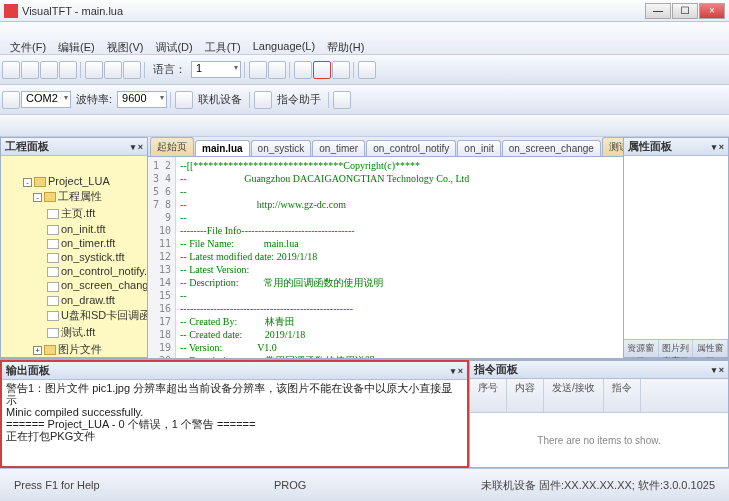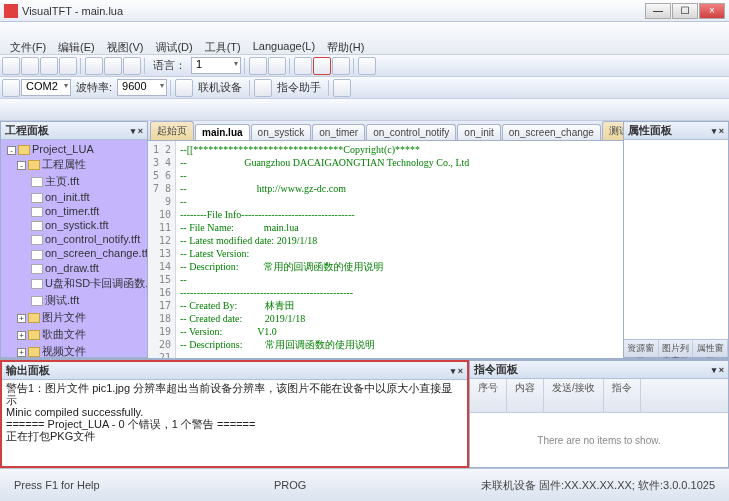--- a/index.html
+++ b/index.html
@@ -5,33 +5,33 @@
 *{margin:0;padding:0;box-sizing:border-box;font-family:"Microsoft YaHei",Tahoma,sans-serif;font-size:11px}
 body{background:#f0f0f0;width:729px;height:501px;overflow:hidden;display:flex;flex-direction:column}
 .titlebar{height:22px;background:linear-gradient(#fdfdfe,#e8edf5);display:flex;align-items:center;padding:0 4px;border-bottom:1px solid #b8c4d8}
 .titlebar .appicon{width:14px;height:14px;background:#e04040;margin-right:4px}
 .titlebar .title{flex:1;color:#333}
 .titlebar .winbtns{display:flex;gap:1px}
 .titlebar .winbtns div{width:26px;height:16px;background:linear-gradient(#f8f8f8,#d8d8d8);border:1px solid #aaa;text-align:center;line-height:14px;font-size:10px}
 .titlebar .winbtns .close{background:linear-gradient(#f08080,#d04040);color:#fff}
 .menubar{height:20px;background:linear-gradient(#fbfcfe,#e6ebf4);display:flex;align-items:flex-start;padding:16px 4px;border-bottom:1px solid #c8d0de}
 .menubar span{padding:2px 6px;color:#333;cursor:default}
-.toolbar{height:22px;background:linear-gradient(#f8faff,#dbe3f0);display:flex;align-items:center;padding:0 2px;border-bottom:1px solid #c4cde0;gap:1px}
+.toolbar{height:30px;background:linear-gradient(#f8faff,#dbe3f0);display:flex;align-items:center;padding:0 2px;border-bottom:1px solid #c4cde0;gap:1px}
 .toolbar .tb{width:18px;height:18px;background:linear-gradient(#fff,#e4e8f0);border:1px solid #b0bcd4;border-radius:2px}
 .toolbar .sep{width:2px;height:16px;border-left:1px solid #b8c4d8;margin:0 2px}
 .toolbar .redbox{border:1px solid #d04040!important}
 .toolbar .tbtxt{padding:0 4px;color:#333}
 .toolbar .combo{height:17px;border:1px solid #a8b4cc;background:#fff;padding:0 12px 0 4px;position:relative;min-width:50px}
 .toolbar .combo::after{content:'▾';position:absolute;right:2px;top:1px;font-size:8px;color:#666}
 .toolbar2{height:22px;background:linear-gradient(#f8faff,#dbe3f0);display:flex;align-items:center;padding:0 2px;border-bottom:1px solid #c4cde0;gap:2px}
 .main{flex:1;display:flex;min-height:0}
-.leftpanel{width:148px;background:#c4b5fd;border:1px solid #a0b0cc;display:flex;flex-direction:column}
+.leftpanel{width:148px;background:#fef9c3;border:1px solid #a0b0cc;display:flex;flex-direction:column}
 .panelhdr{height:18px;background:linear-gradient(#eef3fb,#d4dff0);border-bottom:1px solid #b0c0d8;padding:0 4px;display:flex;align-items:center;font-weight:bold;color:#333}
 .panelhdr .pin{margin-left:auto;font-size:9px}
-.tree{flex:1;overflow:auto;padding:2px;font-size:11px;color:#333}
+.tree{flex:1;overflow:auto;padding:18px;font-size:11px;color:#333}
 .tree .node{padding:1px 0 1px 4px;white-space:nowrap}
 .tree .exp{display:inline-block;width:9px;height:9px;border:1px solid #888;text-align:center;line-height:7px;font-size:8px;margin-right:2px;background:#fff}
 .tree .ic{display:inline-block;width:12px;height:10px;background:#f4d67a;border:1px solid #c8a040;margin-right:2px;vertical-align:middle}
 .tree .ic.file{background:#fff;border-color:#aaa}
 .tree .l1{padding-left:14px}
 .tree .l2{padding-left:28px}
 .center{flex:1;display:flex;flex-direction:column;min-width:0}
 .tabs{height:20px;background:linear-gradient(#e8edf6,#d2dbea);display:flex;align-items:flex-end;padding:0 2px;border-bottom:1px solid #a0b0cc;overflow:hidden}
 .tab{padding:2px 6px;background:linear-gradient(#fbfcfd,#e4e9f2);border:1px solid #a8b4cc;border-bottom:none;margin-right:1px;font-size:10px;color:#444;white-space:nowrap;border-radius:3px 3px 0 0}
 .tab.active{background:#fff;font-weight:bold;color:#000}

